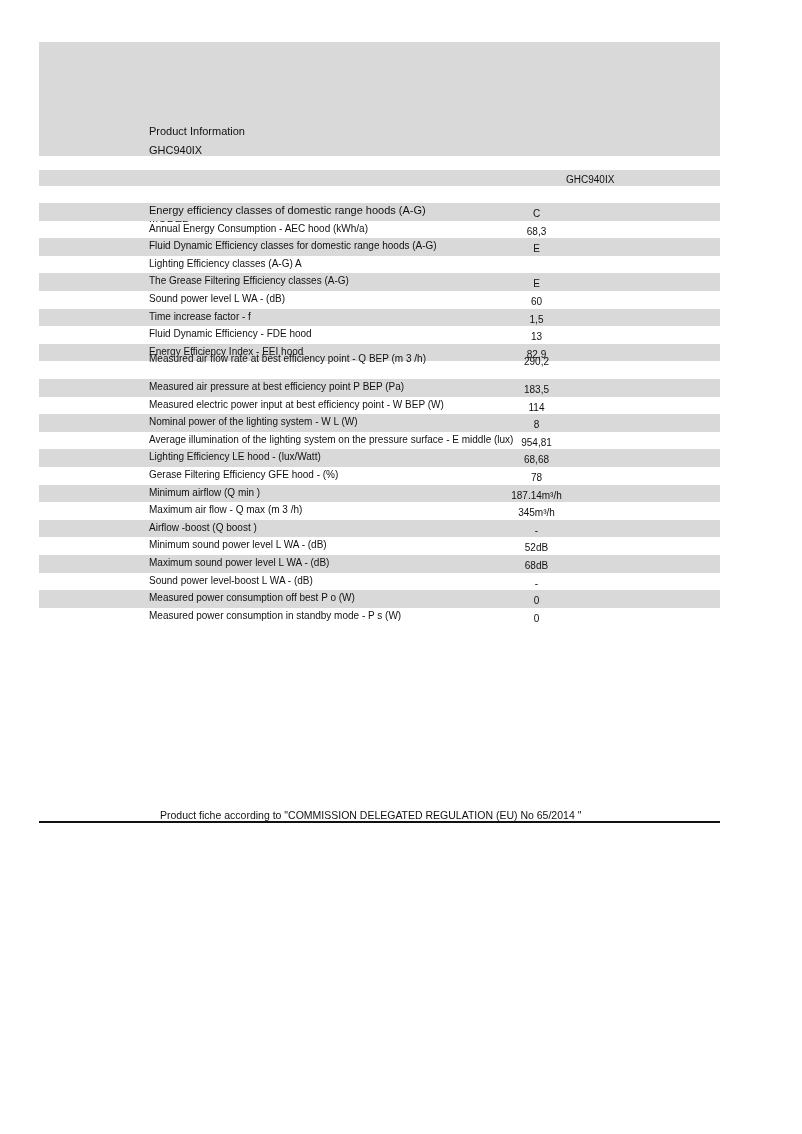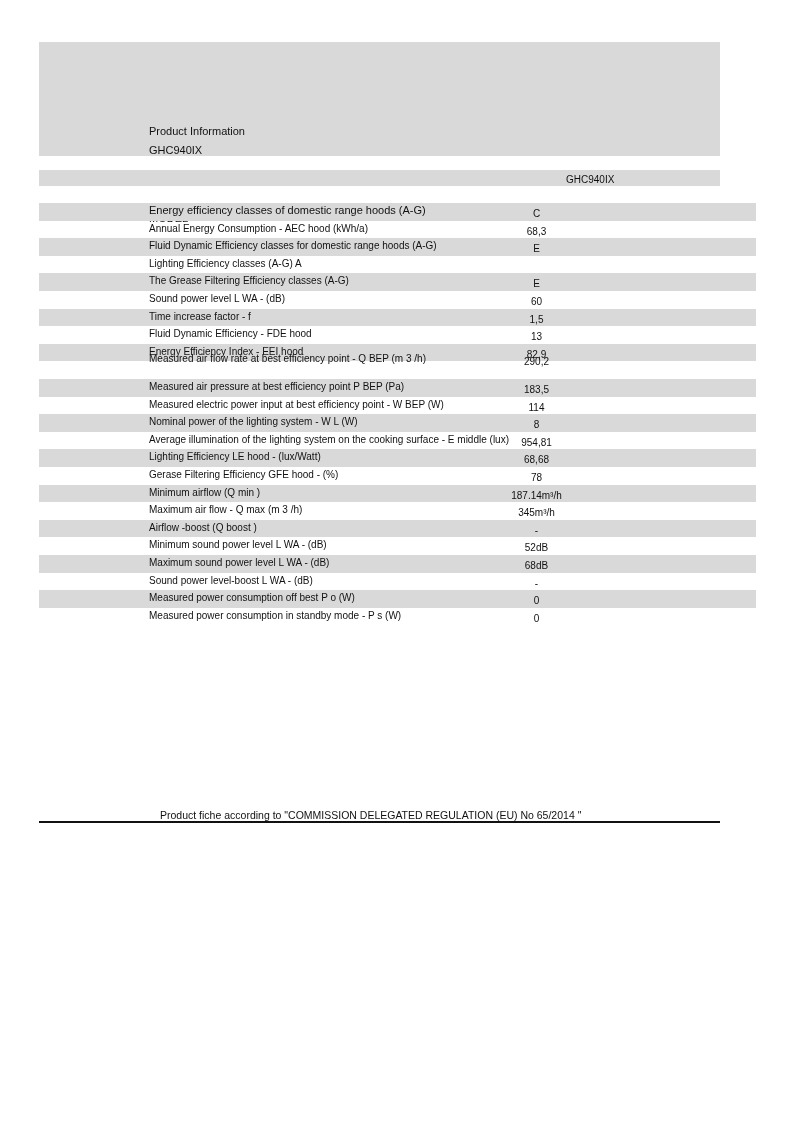--- a/index.html
+++ b/index.html
@@ -12,21 +12,21 @@
     .header-block { top: 42px; height: 114px; }
     .model-band { top: 170px; height: 16px; }
     .t { position: absolute; white-space: nowrap; font-size: 10px; line-height: 12px; }
     .c-class { left: 72px; top: 133px; font-size: 11px; margin-top: 40px; }
     .prod-info { left: 149px; top: 125px; font-size: 11px; }
     .prod-model { left: 149px; top: 144px; font-size: 11px; }
     .model-label { left: 149px; top: 171px; font-size: 11px; margin-top: 41px; }
     .model-value { left: 566px; top: 174px; font-size: 10px; }
 
     .row { position: absolute; left: 39px; width: 681px; height: 17.6px; }
-    .row.shaded { background: #d9d9d9; padding-left: 36px; }
+    .row.shaded { background: #d9d9d9; }
     .row .label { position: absolute; left: 110px; top: 2px; font-size: 10px; white-space: nowrap; }
     .row .label.big { font-size: 11px; top: 1px; }
     .row .value { position: absolute; left: 455px; width: 85px; text-align: center; top: 5px; font-size: 10px; white-space: nowrap; }
 
     .footer-text { position: absolute; left: 160px; top: 809px; font-size: 10.5px; white-space: nowrap; }
     .footer-line { position: absolute; left: 39px; top: 821px; width: 681px; height: 1.5px; background: #111; }
   </style>
 </head>
 <body>
 
@@ -86,21 +86,21 @@
     </div>
   <div class="row" style="top:396.6px">
       <span class="label">Measured electric power input at best efficiency point - W BEP (W)</span>
       <span class="value">114</span>
     </div>
   <div class="row shaded" style="top:414.2px">
       <span class="label">Nominal power of the lighting system - W L  (W)</span>
       <span class="value">8</span>
     </div>
   <div class="row" style="top:431.8px">
-      <span class="label">Average illumination of the lighting system on the cooking surface - E middle (lux)</span>
+      <span class="label">Average illumination of the lighting system on the pressure surface - E middle (lux)</span>
       <span class="value">954,81</span>
     </div>
   <div class="row shaded" style="top:449.4px">
       <span class="label">Lighting Efficiency  LE hood - (lux/Watt)</span>
       <span class="value">68,68</span>
     </div>
   <div class="row" style="top:467px">
       <span class="label">Gerase Filtering Efficiency  GFE hood - (%)</span>
       <span class="value">78</span>
     </div>

